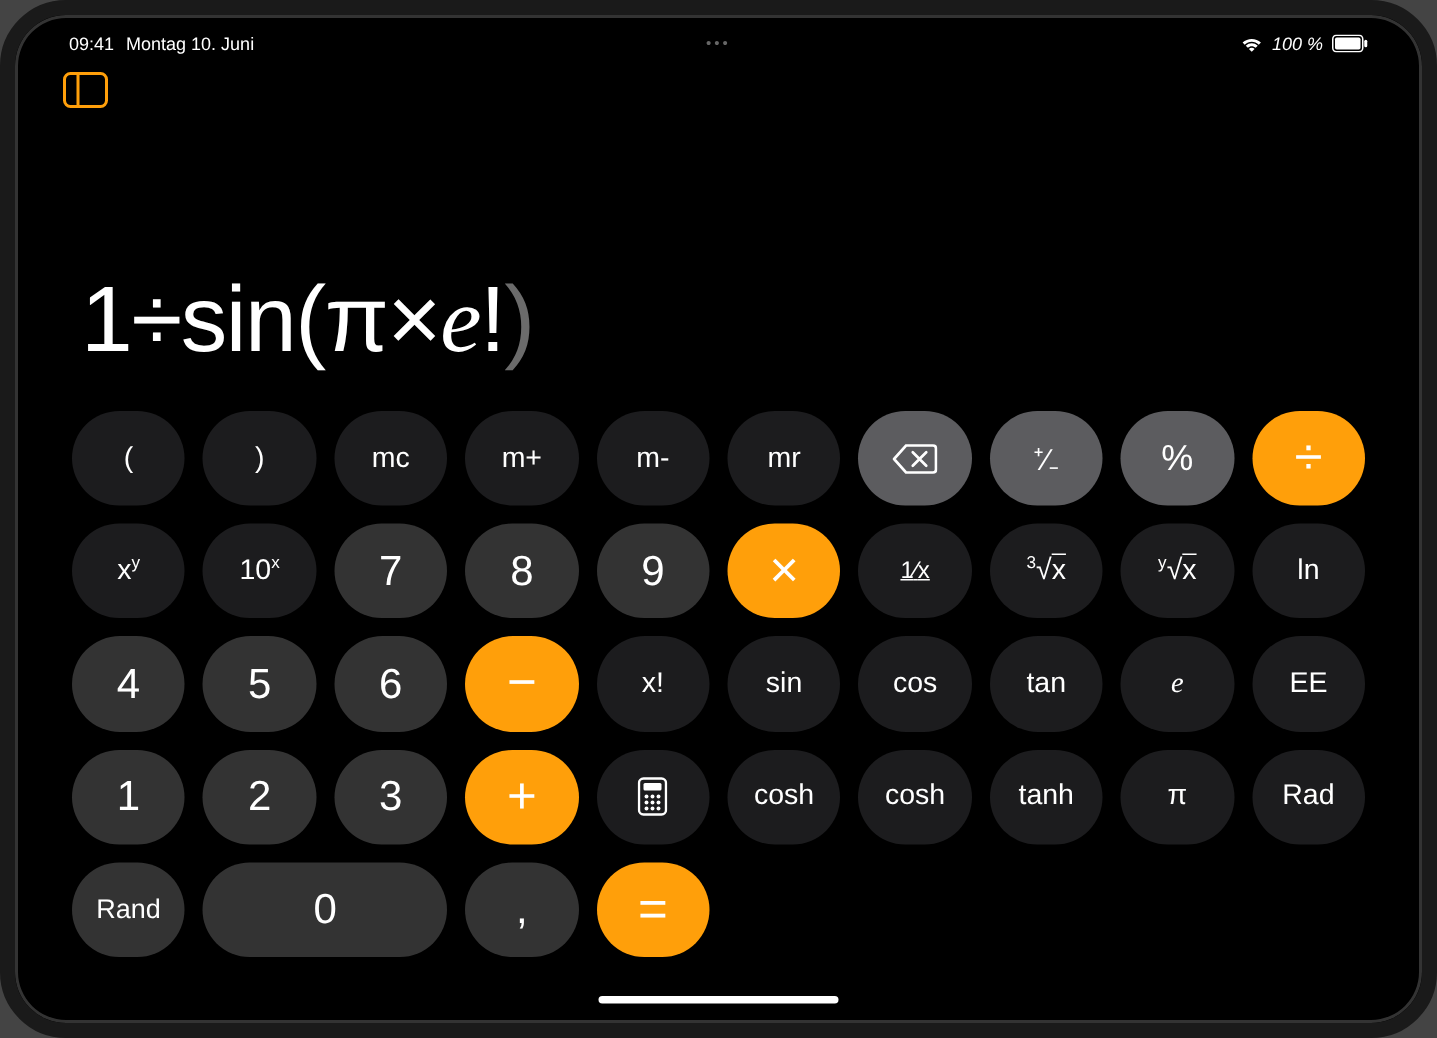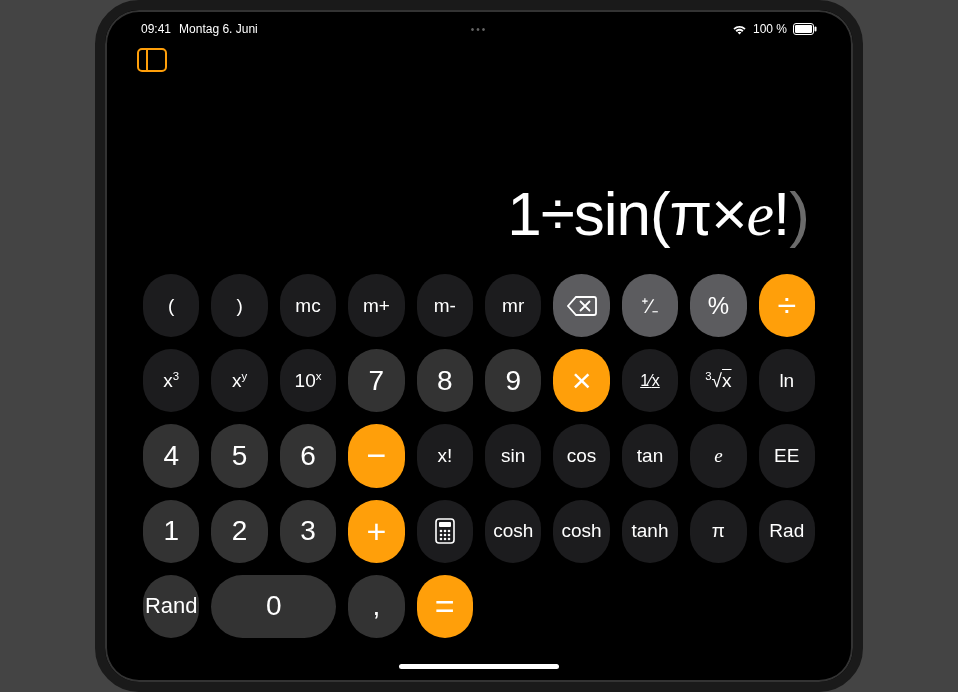--- a/index.html
+++ b/index.html
@@ -6,21 +6,21 @@
     body {
       width: 958px;
       height: 692px;
       background: #444;
       display: flex;
       align-items: center;
       justify-content: center;
       font-family: -apple-system, "Helvetica Neue", Helvetica, Arial, sans-serif;
     }
     .device {
-      width: 768px;
+      width: 958px;
       height: 692px;
       background: #000;
       border-radius: 44px;
       border: 10px solid #1a1a1a;
       box-shadow: inset 0 0 0 2px #333;
       position: relative;
       overflow: hidden;
     }
     .screen {
       position: absolute;
@@ -36,21 +36,21 @@
       display: flex;
       align-items: center;
       justify-content: space-between;
       padding: 0 28px;
       font-size: 12px;
       color: #fff;
       font-weight: 500;
     }
     .statusbar .left { display: flex; gap: 8px; align-items: center; }
     .statusbar .center { position: absolute; left: 50%; transform: translateX(-50%); color: #666; letter-spacing: 2px; font-size: 10px; }
-    .statusbar .right { display: flex; gap: 6px; align-items: center; }
+    .statusbar .right { display: flex; gap: 6px; align-items: center; font-style: italic; }
     .wifi-icon svg, .battery svg { display: block; }
     .toolbar {
       height: 36px;
       padding: 4px 24px 0;
       display: flex;
       align-items: center;
     }
     .mode-toggle {
       width: 30px;
       height: 24px;
@@ -64,21 +64,21 @@
       left: 7px;
       top: 0;
       bottom: 0;
       width: 2px;
       background: #ff9f0a;
     }
     .display {
       flex: 1;
       display: flex;
       align-items: flex-end;
-      justify-content: flex-end;
+      justify-content: flex-start;
       padding: 0 36px 18px;
     }
     .expr {
       font-size: 62px;
       color: #fff;
       font-weight: 300;
       letter-spacing: -1px;
       white-space: nowrap;
     }
     .expr .it { font-style: italic; font-family: Georgia, "Times New Roman", serif; }
@@ -129,21 +129,21 @@
   </style>
 </head>
 <body>
 
 <div class="device">
   <div class="screen">
 
     <div class="statusbar">
       <div class="left">
         <span>09:41</span>
-        <span>Montag 6. Juni</span>
+        <span>Montag 10. Juni</span>
       </div>
       <div class="center">•••</div>
       <div class="right">
         <span class="wifi-icon">
           <svg width="15" height="11" viewBox="0 0 15 11">
               <path d="M7.5 10.5 L5.6 8.6 C6.6 7.6 8.4 7.6 9.4 8.6 Z M3.5 6.5 C5.7 4.3 9.3 4.3 11.5 6.5 L10.1 7.9 C8.7 6.5 6.3 6.5 4.9 7.9 Z M1.4 4.4 C4.7 1.1 10.3 1.1 13.6 4.4 L12.2 5.8 C9.6 3.2 5.4 3.2 2.8 5.8 Z" fill="#fff"></path>
             </svg>
         </span>
         <span>100 %</span>
         <span class="battery">
@@ -176,38 +176,38 @@
         <svg width="30" height="22" viewBox="0 0 30 22">
             <path d="M9 2 L27 2 Q29 2 29 4 L29 18 Q29 20 27 20 L9 20 L1 11 Z" fill="none" stroke="#fff" stroke-width="1.8"></path>
             <path d="M13.5 6.5 L22.5 15.5 M22.5 6.5 L13.5 15.5" stroke="#fff" stroke-width="1.8" stroke-linecap="round"></path>
           </svg>
       </button>
       <button class="key ctrl" style="font-size:20px">⁺∕₋</button>
       <button class="key ctrl">%</button>
       <button class="key op">÷</button>
 
       <button class="key fn">
-          <span><span>x</span><sup>3</sup></span>
-        </button>
-      <button class="key fn">
           <span><span>x</span><sup>y</sup></span>
         </button>
       <button class="key fn">
           <span><span>10</span><sup>x</sup></span>
         </button>
       <button class="key num">7</button>
       <button class="key num">8</button>
       <button class="key num">9</button>
       <button class="key op">×</button>
 
       <button class="key fn">
           <span class="frac"><span>1</span>⁄<span>x</span></span>
         </button>
       <button class="key fn">
           <span><sup>3</sup>√<span style="text-decoration:overline">x</span></span>
+        </button>
+      <button class="key fn">
+          <span><sup>y</sup>√<span style="text-decoration:overline">x</span></span>
         </button>
       <button class="key fn">ln</button>
       <button class="key num">4</button>
       <button class="key num">5</button>
       <button class="key num">6</button>
       <button class="key op">−</button>
 
       <button class="key fn">x!</button>
       <button class="key fn">sin</button>
       <button class="key fn">cos</button>
@@ -234,21 +234,21 @@
             <circle cx="6" cy="21" r="1.3" fill="#fff"></circle>
             <circle cx="10" cy="21" r="1.3" fill="#fff"></circle>
             <circle cx="14" cy="21" r="1.3" fill="#fff"></circle>
           </svg>
       </button>
       <button class="key fn">cosh</button>
       <button class="key fn">cosh</button>
       <button class="key fn">tanh</button>
       <button class="key fn">π</button>
       <button class="key fn">Rad</button>
-      <button class="key num" style="font-size:22px">Rand</button>
+      <button class="key num" style="font-size:18px">Rand</button>
       <button class="key num zero">0</button>
       <button class="key num">,</button>
       <button class="key op">=</button>
 
     </div>
 
     <div class="home-indicator"></div>
   </div>
 </div>
 

